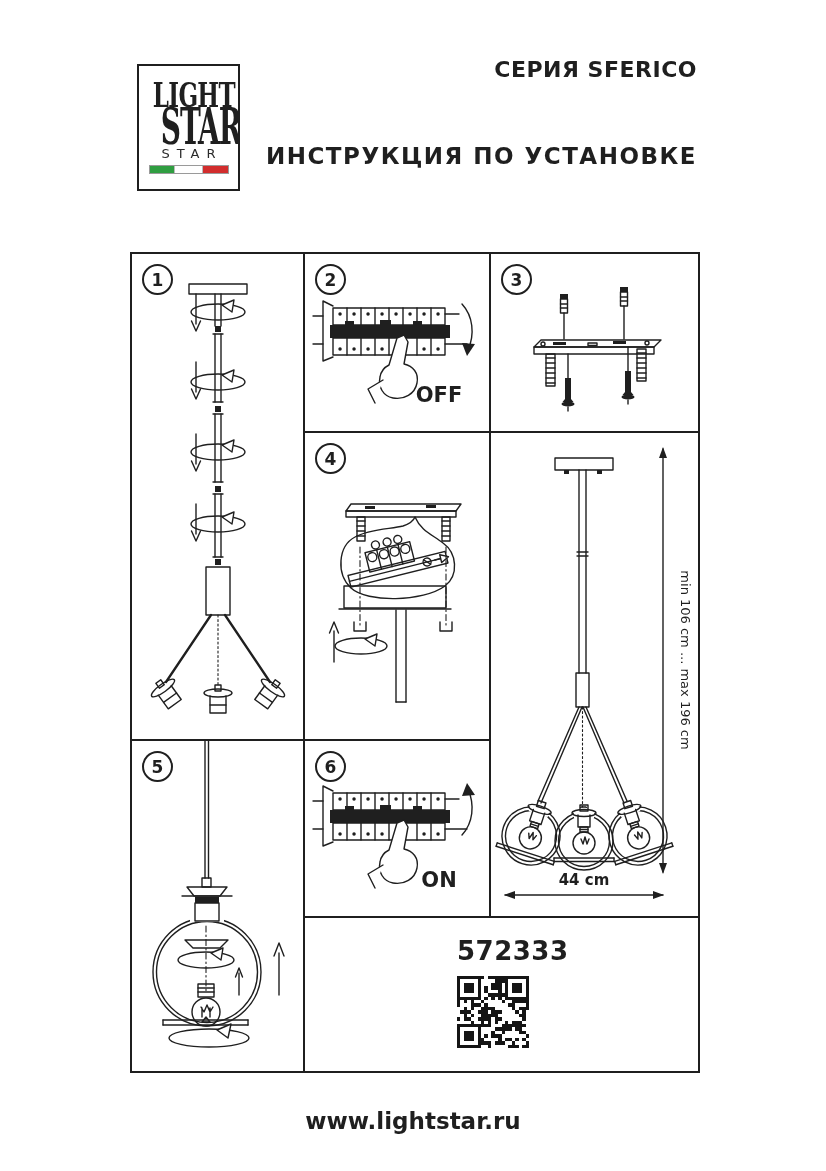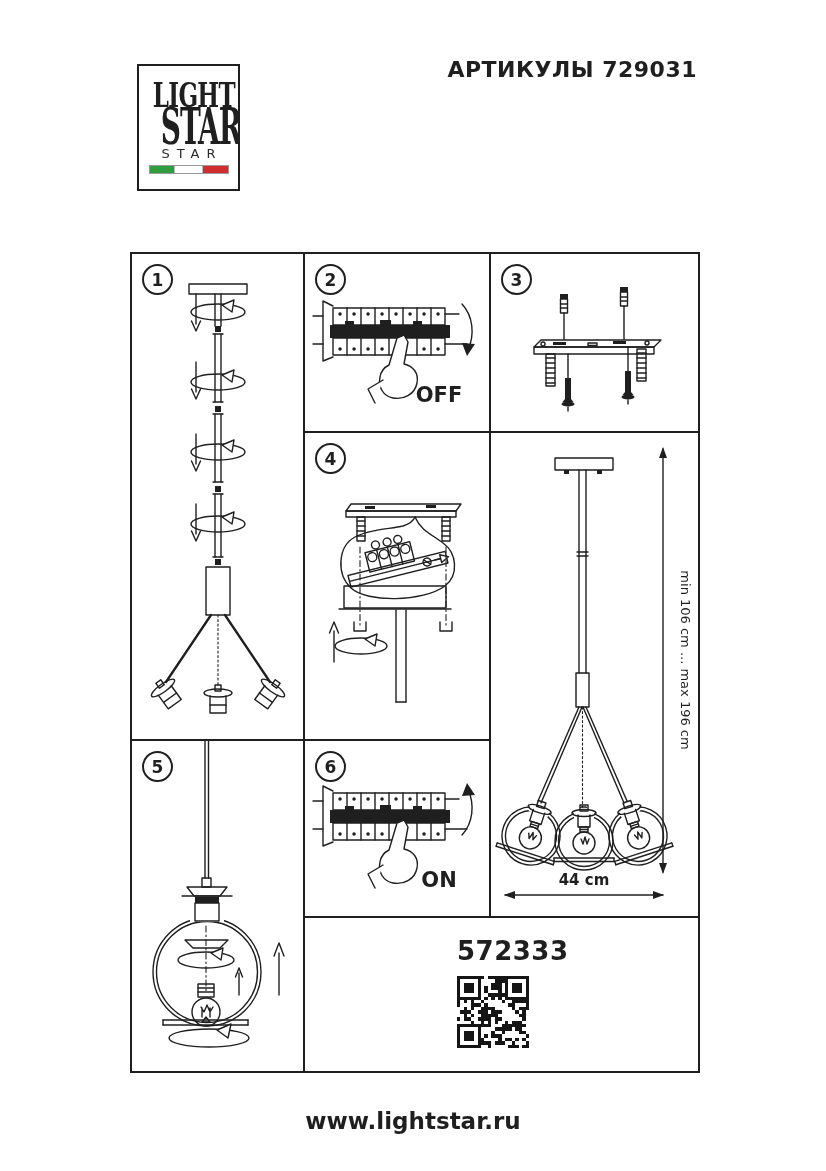--- a/index.html
+++ b/index.html
@@ -46,23 +46,24 @@
   <div class="logo-star">STAR</div>
   <div class="logo-group">STAR</div>
   <div class="flag">
     <i style="flex: 1 1 0%; background: rgb(47, 158, 65);"></i>
     <i style="flex: 1.1 1 0%; border-left: 1px solid rgb(187, 187, 187); border-right: 1px solid rgb(187, 187, 187); background: rgb(255, 255, 255);"></i>
     <i style="flex: 1 1 0%; background: rgb(210, 45, 45);"></i>
   </div>
 </div>
 
 <div class="hdr-top">
-  <div>АРТИКУЛЫ 729031</div>
+  <div>СЕРИЯ SFERICO</div>
 </div>
 <div class="hdr-title">
+  <div>ИНСТРУКЦИЯ ПО УСТАНОВКЕ</div>
 </div>
 
 <div id="grid">
 
   <div class="vline" style="left:171px;top:0;width:2px;height:817px"></div>
   <div class="vline" style="left:357px;top:0;width:2px;height:662px"></div>
   <div class="hline" style="left:171px;top:177px;width:395px;height:2px"></div>
   <div class="hline" style="left:0;top:485px;width:359px;height:2px"></div>
   <div class="hline" style="left:171px;top:662px;width:395px;height:2px"></div>
 

